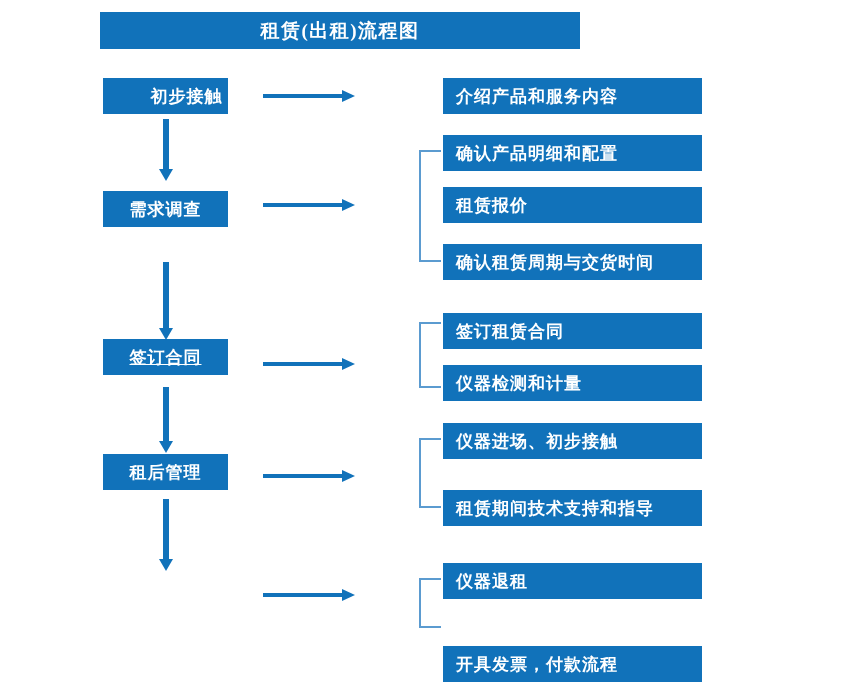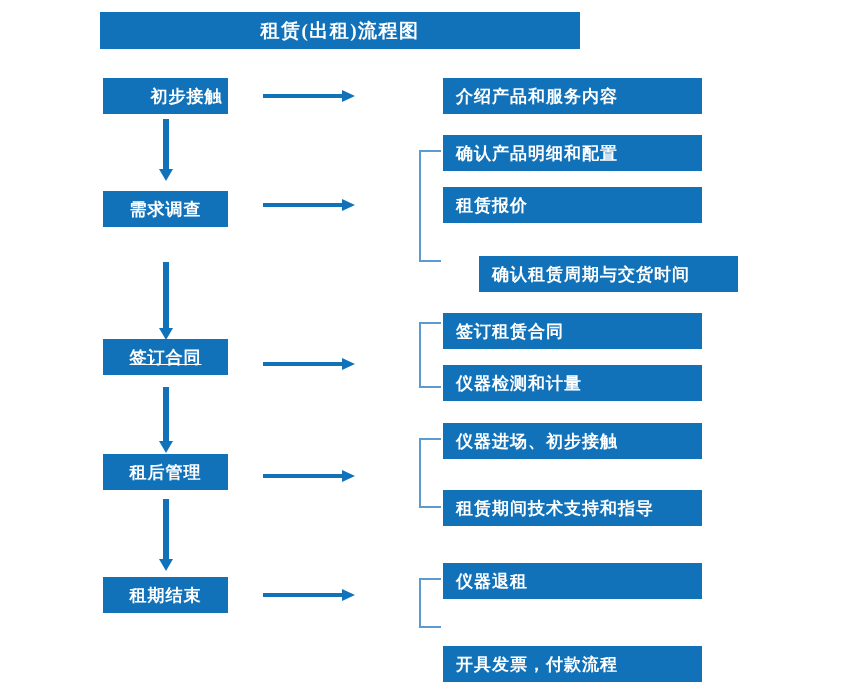--- a/index.html
+++ b/index.html
@@ -130,21 +130,20 @@
   <div class="box title-bar">租赁(出租)流程图</div>
 
   <div class="box stage-box" style="top:78px;padding-left:42px;">初步接触</div>
 
   <div class="box stage-box" style="top:191px;">需求调查</div>
 
   <div class="box stage-box" style="top:339px;text-decoration:underline;">签订合同</div>
 
   <div class="box stage-box" style="top:454px;">租后管理</div>
 
-  <div class="box stage-box" style="top:577px;">租期结束</div>
 
   <div class="varrow" style="top:119px; height:62px;">
     <div class="vshaft" style="height:50px;"></div>
     <div class="vhead"></div>
   </div>
 
   <div class="varrow" style="top:262px; height:78px;">
     <div class="vshaft" style="height:66px;"></div>
     <div class="vhead"></div>
   </div>
@@ -189,21 +188,21 @@
   <div class="bracket" style="top:322px; height:66px;"></div>
 
   <div class="bracket" style="top:438px; height:70px;"></div>
 
   <div class="bracket" style="top:578px; height:50px;"></div>
 
   <div class="box detail-box" style="top:78px;">介绍产品和服务内容</div>
 
   <div class="box detail-box" style="top:135px;text-align:right;">确认产品明细和配置</div>
   <div class="box detail-box" style="top:187px;">租赁报价</div>
-  <div class="box detail-box" style="top:256px;margin-left:36px;">确认租赁周期与交货时间</div>
+  <div class="box detail-box" style="top:244px;">确认租赁周期与交货时间</div>
 
   <div class="box detail-box" style="top:313px;">签订租赁合同</div>
   <div class="box detail-box" style="top:365px;">仪器检测和计量</div>
 
   <div class="box detail-box" style="top:423px;">仪器进场、初步接触</div>
   <div class="box detail-box" style="top:490px;">租赁期间技术支持和指导</div>
 
   <div class="box detail-box" style="top:563px;">仪器退租</div>
   <div class="box detail-box" style="top:646px;">开具发票，付款流程</div>
 

